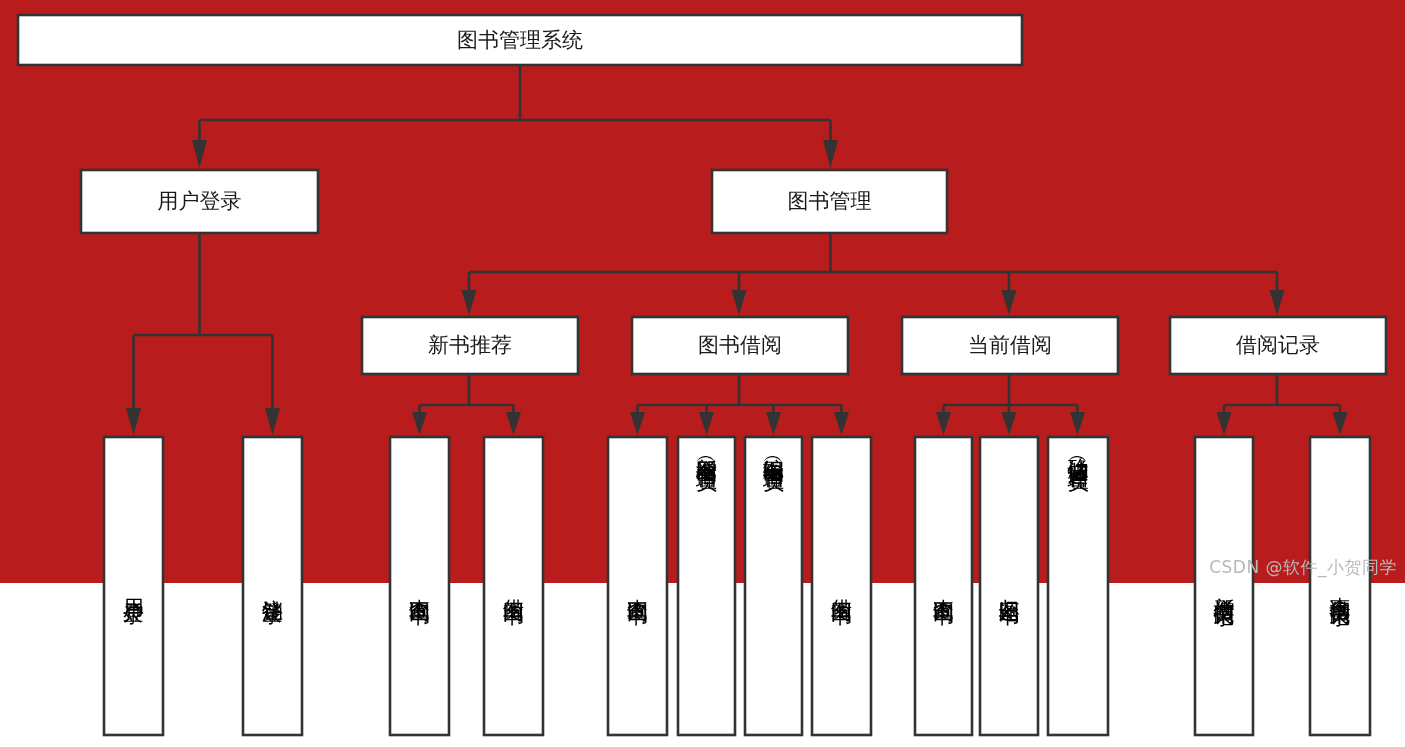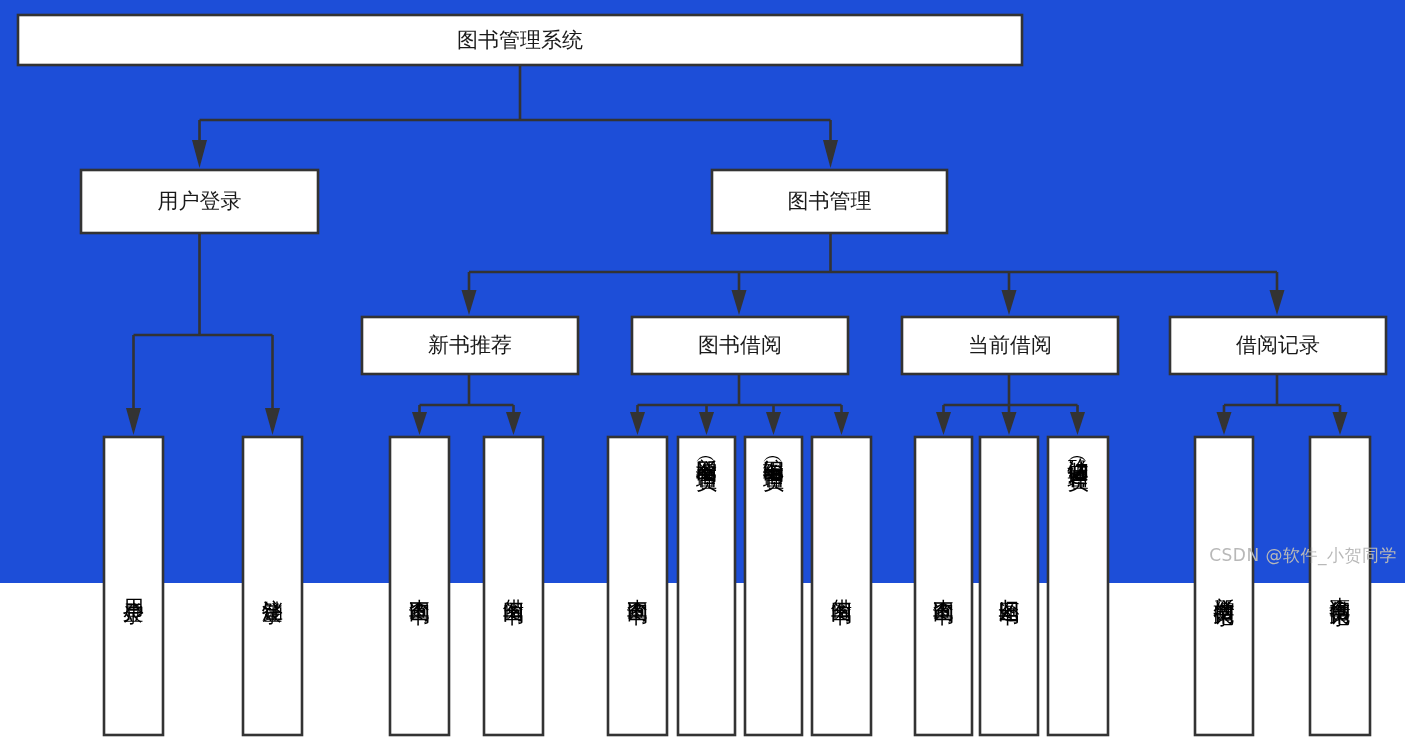--- a/index.html
+++ b/index.html
@@ -10,21 +10,21 @@
   body {
     width: 1405px;
     height: 747px;
     font-family: "DejaVu Sans", "Liberation Sans", sans-serif;
     overflow: hidden;
   }
   #diagram-root {
     position: relative;
     width: 1405px;
     height: 583px;
-    background: #1d4ed8;
+    background: #b91c1c;
   }
   svg#flow-svg {
     position: absolute;
     top: 0;
     left: 0;
     width: 1405px;
     height: 747px;
   }
   .node-rect {
     fill: #ffffff;
@@ -52,21 +52,21 @@
     font-family: "DejaVu Sans", "Liberation Sans", sans-serif;
     font-size: 21px;
     fill: #1a1a1a;
     writing-mode: vertical-rl;
     text-orientation: upright;
     letter-spacing: 2px;
   }
   .watermark {
     position: absolute;
     right: 8px;
-    bottom: 16px;
+    bottom: 4px;
     font-family: "DejaVu Sans", "Liberation Sans", sans-serif;
     font-size: 17px;
     color: #b8b8b8;
     white-space: nowrap;
     letter-spacing: 0.5px;
   }
 </style>
 </head>
 <body>
 

